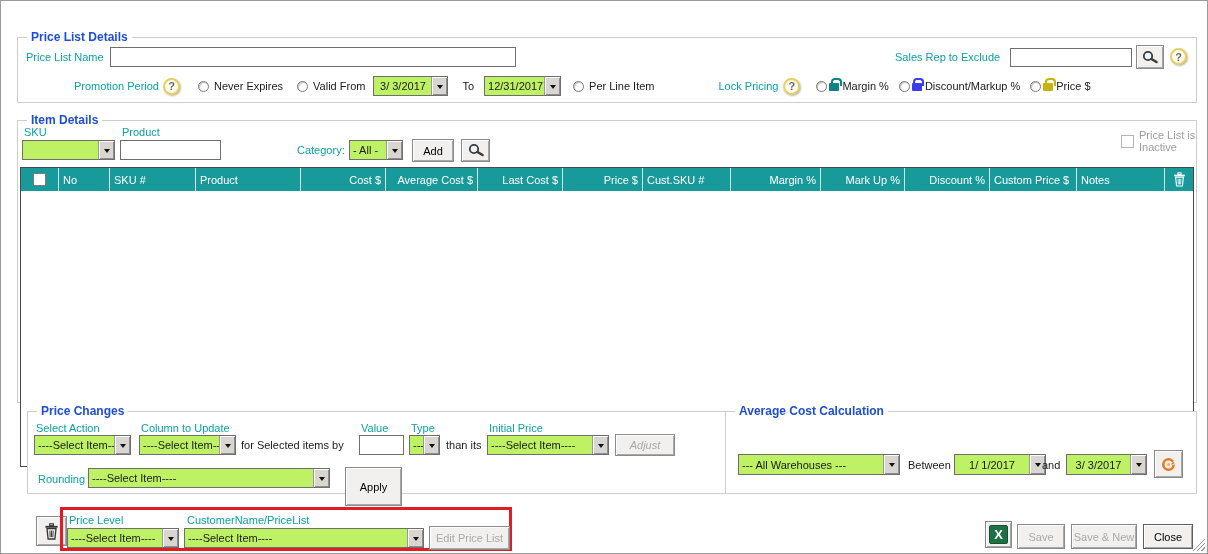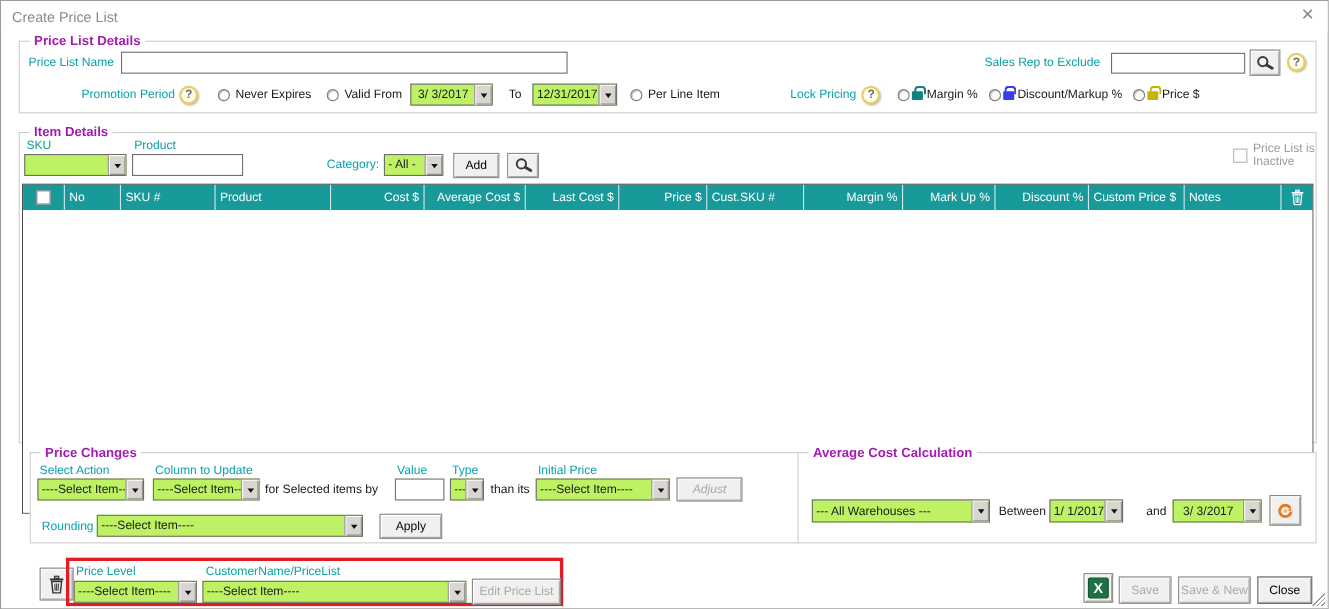--- a/index.html
+++ b/index.html
@@ -8,21 +8,21 @@
             border:1px solid #9b9b9b; overflow:hidden; font-size:11px; color:#1a1a1a; }
 
   
   .titlebar { position:absolute; left:0; top:0; right:0; height:28px; background:#fff; }
   .title-text { position:absolute; left:10px; top:7px; font-size:13px; color:#8a8a8a; }
   .close-x { position:absolute; right:12px; top:5px; font-size:15px; color:#8a8a8a; cursor:pointer; line-height:16px; }
 
   
   .groupbox { position:absolute; border:1px solid #cdcdcd; background:#fff; }
   .gb-title { position:absolute; top:-8px; left:9px; background:#fff; padding:0 4px;
-              color:#a21caf; font-weight:bold; font-size:12px; white-space:nowrap; }
+              color:#1d4ed8; font-weight:bold; font-size:12px; white-space:nowrap; }
 
   .tlabel { color:#0aa2a8; font-size:11px; white-space:nowrap; }
   .glabel { color:#1a1a1a; font-size:11px; white-space:nowrap; }
 
   
   .textbox { position:absolute; background:#fff; border:1px solid #6e6e6e; height:20px; }
   .combo { position:absolute; height:20px; background:#bef264; border:1px solid #6e6e6e;
            display:flex; align-items:center; }
   .combo .ctxt { flex:1; padding:0 3px; white-space:nowrap; overflow:hidden; font-size:11px; }
   .combo .ctxt.center { text-align:center; }
@@ -90,24 +90,20 @@
           font-weight:bold; font-size:13px; display:flex; align-items:center; justify-content:center;
           border:1px solid #14532f; }
   .hint { color:#b0b0b0; }
   svg { display:block; }
 </style>
 </head>
 <body>
 
 <div class="dialog">
 
-  <div class="titlebar">
-    <span class="title-text">Create Price List</span>
-    <span class="close-x">✕</span>
-  </div>
 
   <div class="groupbox" style="left:16px; top:36px; width:1180px; height:66px;">
     <span class="gb-title">Price List Details</span>
 
     <span class="tlabel" style="position:absolute; left:8px; top:13px;">Price List Name</span>
     <div class="textbox" style="left:92px; top:9px; width:406px;"></div>
 
     <span class="tlabel" style="position:absolute; left:877px; top:13px;">Sales Rep to Exclude</span>
     <div class="textbox" style="left:992px; top:10px; width:122px; height:19px;"></div>
     <div class="iconbtn" style="left:1118px; top:7px; width:28px; height:24px;">
@@ -264,34 +260,34 @@
       <span class="arrow-btn"></span>
     </div>
 
     <div class="btn disabled" style="left:587px; top:22px; width:60px; height:22px;font-style:italic;">Adjust</div>
 
     <span class="tlabel" style="position:absolute; left:10px; top:61px;">Rounding</span>
     <div class="combo" style="left:60px; top:56px; width:242px;">
       <span class="ctxt">----Select Item----</span>
       <span class="arrow-btn"></span>
     </div>
-    <div class="btn" style="left:317px; top:55px; width:57px; height:23px;">Apply</div>
+    <div class="btn" style="left:317px; top:55px; width:57px; height:39px;">Apply</div>
   </div>
 
   <div class="groupbox" style="left:724px; top:410px; width:472px; height:83px;">
     <span class="gb-title">Average Cost Calculation</span>
 
 
     <div class="combo" style="left:12px; top:42px; width:162px; height:21px;">
       <span class="ctxt">--- All Warehouses ---</span>
       <span class="arrow-btn"></span>
     </div>
 
     <span class="glabel" style="position:absolute; left:182px; top:47px;">Between</span>
-    <div class="combo" style="left:228px; top:42px; width:67px; height:21px;">
+    <div class="combo" style="left:228px; top:42px; width:92px; height:21px;">
       <span class="ctxt center">1/ 1/2017</span>
       <span class="arrow-btn"></span>
     </div>
     <span class="glabel" style="position:absolute; left:316px; top:47px;">and</span>
     <div class="combo" style="left:340px; top:42px; width:81px; height:21px;">
       <span class="ctxt center">3/ 3/2017</span>
       <span class="arrow-btn"></span>
     </div>
 
     <div class="iconbtn" style="left:428px; top:38px; width:29px; height:28px;">

